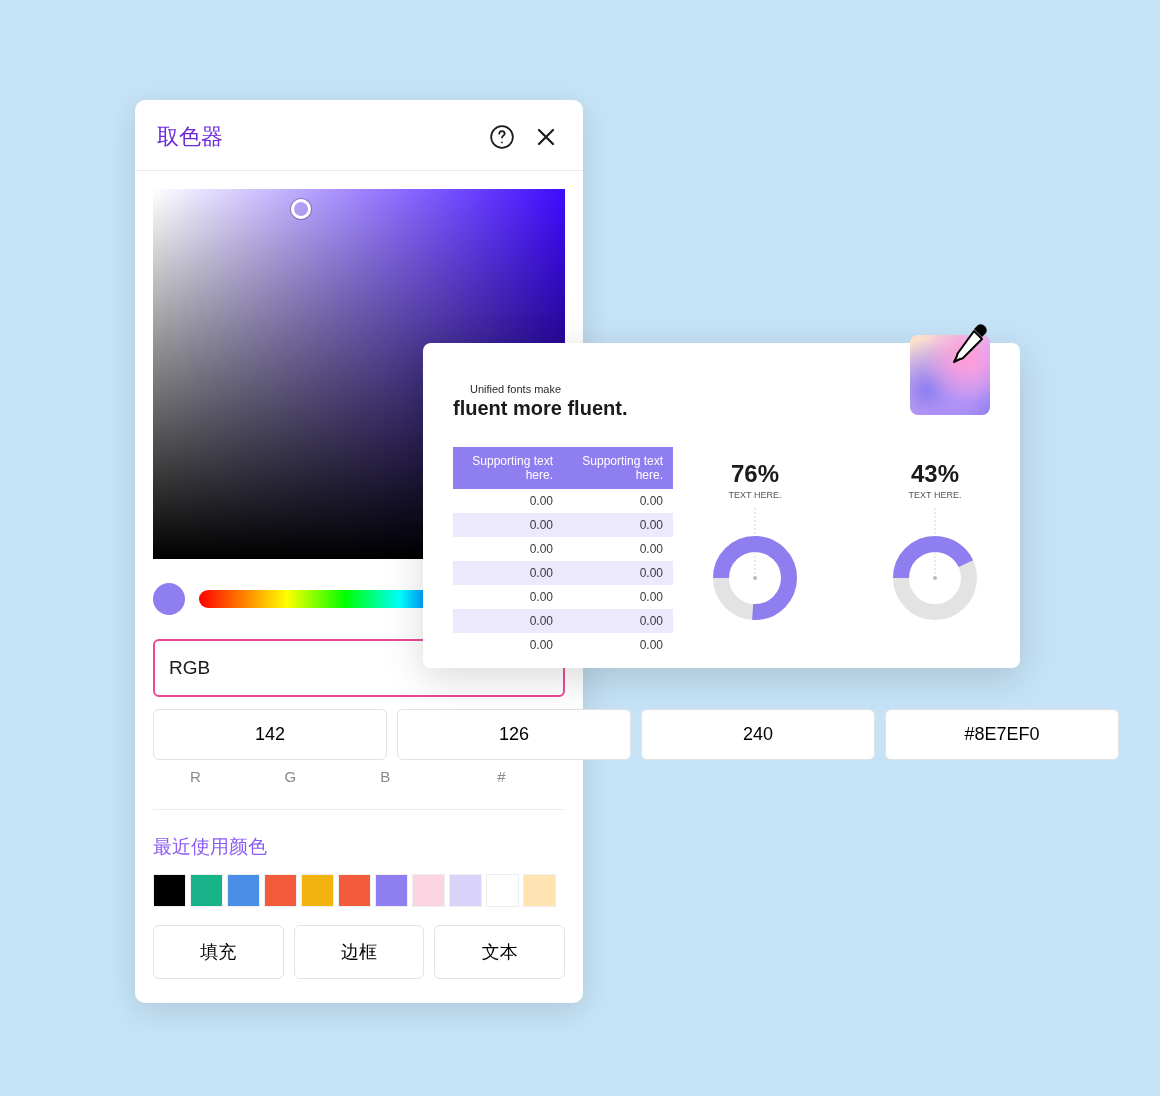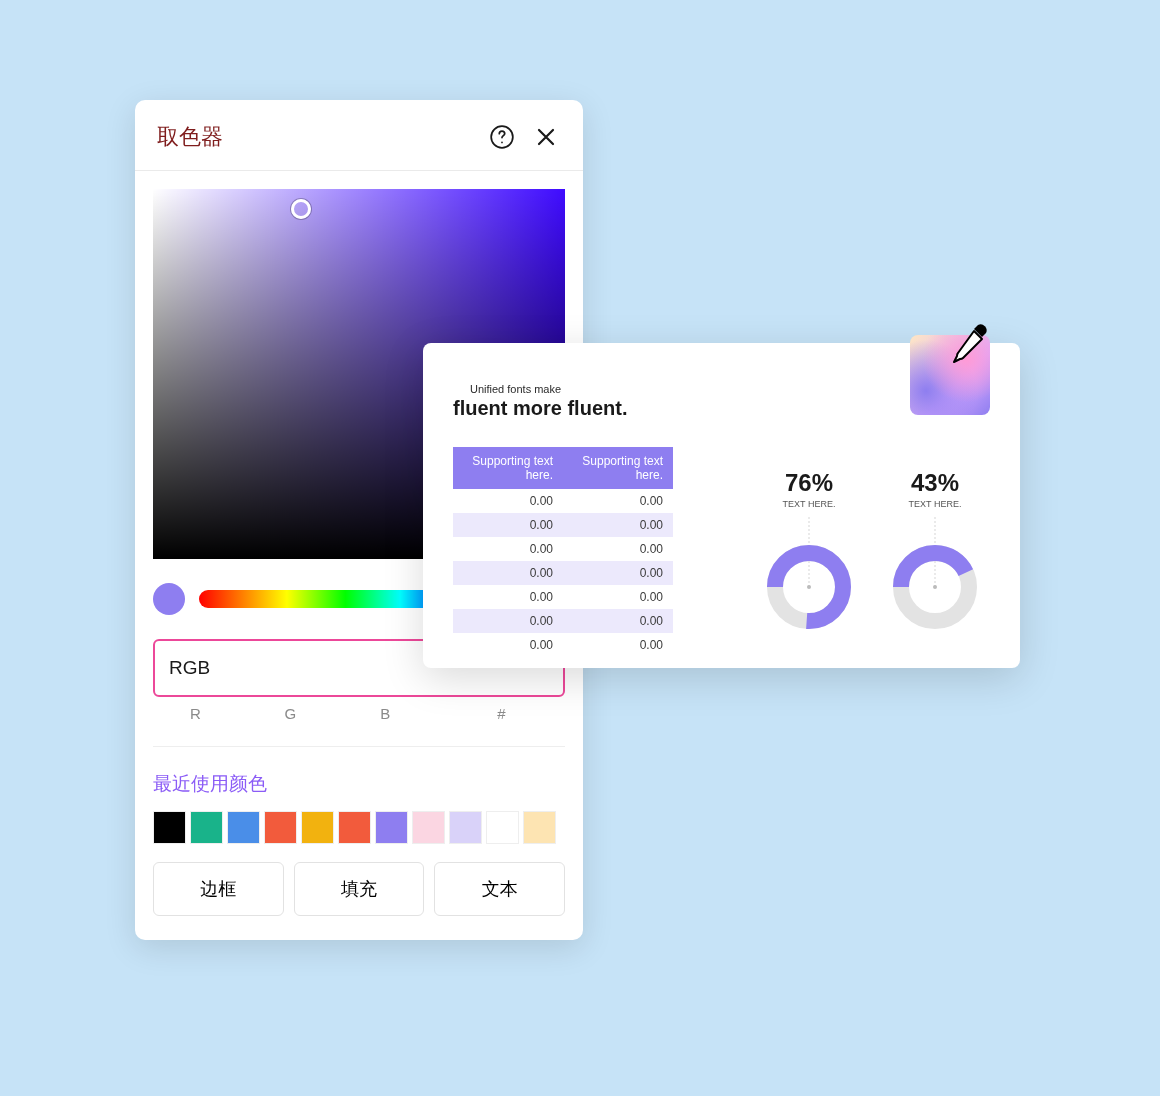--- a/index.html
+++ b/index.html
@@ -27,21 +27,21 @@
 .picker-header {
   display: flex;
   align-items: center;
   justify-content: space-between;
   padding: 22px 22px 18px 22px;
   border-bottom: 1px solid #eaeaea;
 }
 .picker-title {
   font-size: 22px;
   font-weight: 500;
-  color: #7f1d1d;
+  color: #6d28d9;
   font-family: Liberation Mono, monospace;
 }
 .header-icons { display: flex; gap: 14px; align-items: center; }
 .icon-btn {
   width: 30px;
   height: 30px;
   display: flex;
   align-items: center;
   justify-content: center;
   cursor: pointer;
@@ -217,25 +217,25 @@
 .tbl td {
   padding: 5px 10px;
   text-align: right;
   color: #3a3a3a;
 }
 .tbl tr:nth-child(even) td { background: #ece9fc; }
 .tbl tr:nth-child(odd) td { background: #fff; }
 .donuts {
   position: absolute;
   right: 30px;
-  top: 126px;
+  top: 117px;
   width: 290px;
   display: flex;
   gap: 16px;
-  justify-content: flex-end;
+  justify-content: space-between;
 }
 .donut {
   width: 110px;
   text-align: center;
 }
 .dpct { font-size: 24px; font-weight: 800; color: #1a1a1a; }
 .dlabel { font-size: 9px; color: #555; margin-top: 2px; }
 .dsvg { margin-top: 8px; }
 .donut-line {
   stroke: #bbb; stroke-width: 0.6;
@@ -292,20 +292,26 @@
 
     <div class="hue-row">
       <div class="swatch-current"></div>
       <div class="hue-track">
         <div class="hue-thumb"></div>
       </div>
     </div>
 
     <div class="mode-select">RGB</div>
 
+    <div class="value-row">
+      <input value="142" style="">
+      <input value="126" style="">
+      <input value="240" style="">
+      <input class="hex" value="#8E7EF0" style="">
+    </div>
     <div class="label-row">
       <span>R</span>
       <span>G</span>
       <span>B</span>
       <span class="hex">#</span>
     </div>
 
     <hr class="divider">
 
     <div class="section-title">最近使用颜色</div>
@@ -317,22 +323,22 @@
         <div class="sw" style="background: rgb(242, 178, 15);"></div>
         <div class="sw" style="background: rgb(242, 91, 60);"></div>
         <div class="sw" style="background: rgb(142, 126, 240);"></div>
         <div class="sw" style="background: rgb(251, 214, 226);"></div>
         <div class="sw" style="background: rgb(217, 210, 249);"></div>
         <div class="sw" style="background: rgb(255, 255, 255);"></div>
         <div class="sw" style="background: rgb(253, 228, 178);"></div>
       </div>
 
     <div class="apply-row">
+      <div class="apply-btn">填充</div>
       <div class="apply-btn">边框</div>
-      <div class="apply-btn">填充</div>
       <div class="apply-btn">文本</div>
     </div>
   </div>
 </div>
 
 <div class="preview">
   <div class="grad-thumb"></div>
   <div class="eyedropper">
     <svg width="46" height="46" viewBox="0 0 46 46">
       <path d="M32 4 a6 6 0 0 1 8 8 l-4 4 -8 -8 z" fill="#000"></path>

